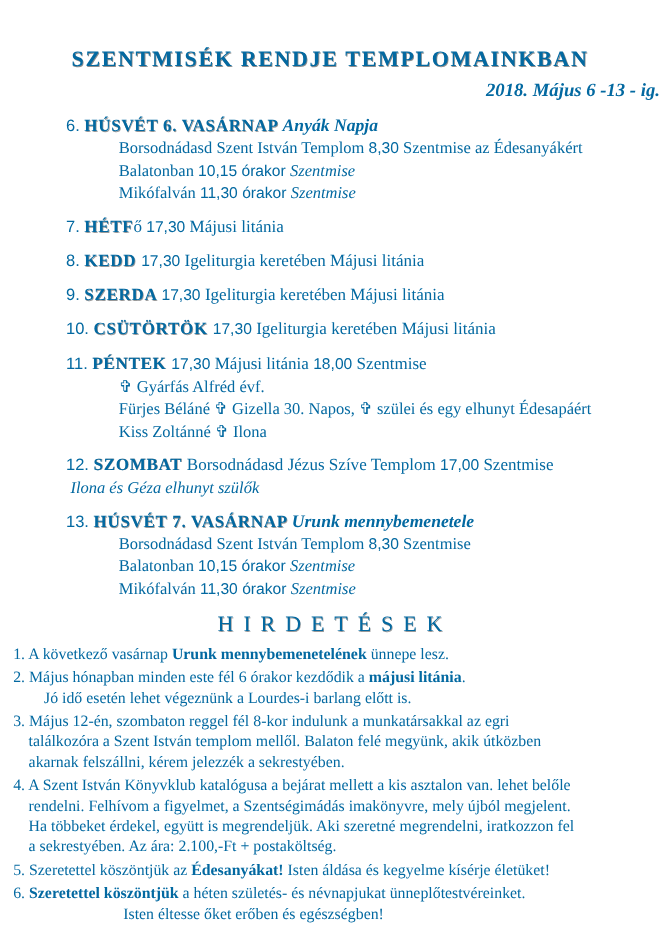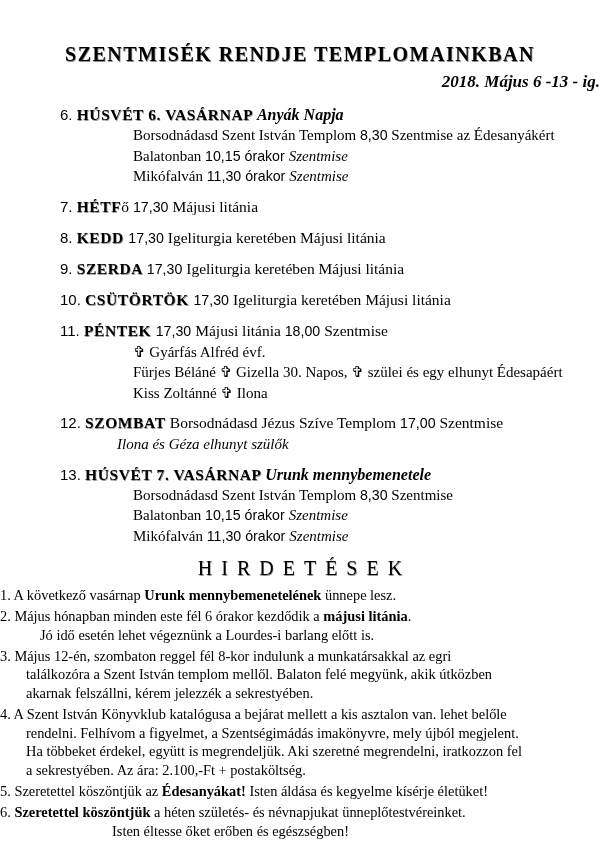--- a/index.html
+++ b/index.html
@@ -1,51 +1,51 @@
 <!DOCTYPE html>
 <html><head>
 <meta charset="utf-8">
 <style>
   html,body{margin:0;padding:0;background:#fff;}
   .page{
-    width:600px;height:848px;background:#ffffff;color:#000000;
+    width:600px;height:848px;background:#ffffff;color:#0369a1;
     font-family:"Liberation Serif",serif;
     box-sizing:border-box;padding-top:42px;overflow:hidden;
     margin:0 auto;position:relative;
   }
   .doc-title{
     text-align:center;font-size:20px;font-weight:700;letter-spacing:1.5px;
     text-shadow:0.7px 0.7px 0 #8f8f8f;line-height:24px;
   }
   .doc-subtitle{
     text-align:right;font-style:italic;font-weight:700;font-size:17px;
     line-height:22px;margin-top:5px;
   }
   .schedule{margin-top:11px;}
   .sched-item{margin-bottom:9px;}
   .sched-head{padding-left:60px;font-size:15.5px;line-height:21px;white-space:nowrap;}
-  .sched-detail{font-size:15px;line-height:20.5px;white-space:nowrap;margin-left:25px;}
+  .sched-detail{font-size:15px;line-height:20.5px;white-space:nowrap;}
   .sched-detail.ind1{padding-left:108px;}
-  .sched-detail.ind2{padding-left:92px;}
+  .sched-detail.ind2{padding-left:64px;}
 
   .seg-plain{}
   .seg-num{font-family:"Liberation Sans",sans-serif;font-size:15px;}
   .seg-day{font-weight:700;letter-spacing:0.6px;text-shadow:0.6px 0.6px 0 #9a9a9a;}
   .seg-bi{font-weight:700;font-style:italic;font-size:16px;}
   .seg-sans{font-family:"Liberation Sans",sans-serif;font-size:14.2px;}
   .seg-i{font-style:italic;}
   .seg-b{font-weight:700;}
 
   .ann-header{
     text-align:center;font-size:20px;font-weight:400;letter-spacing:0.45em;
     padding-left:0.45em;margin:4px 0 5px 0;line-height:26px;
     text-shadow:0.6px 0.6px 0 #9a9a9a;
   }
   .ann-line{font-size:14.4px;line-height:18.6px;white-space:nowrap;}
-  .ann-line.ind0{margin-top:2.5px;}
+  .ann-line.ind0{padding-left:12px;margin-top:2.5px;}
   .ann-line.ind1{padding-left:26px;}
   .ann-line.ind2{padding-left:40px;}
   .ann-line.ind3{padding-left:112px;}
 </style>
 </head>
 <body>
 
 <div class="page">
   <div class="doc-title">SZENTMISÉK RENDJE TEMPLOMAINKBAN</div>
   <div class="doc-subtitle">2018. Május 6 -13 - ig.</div>

